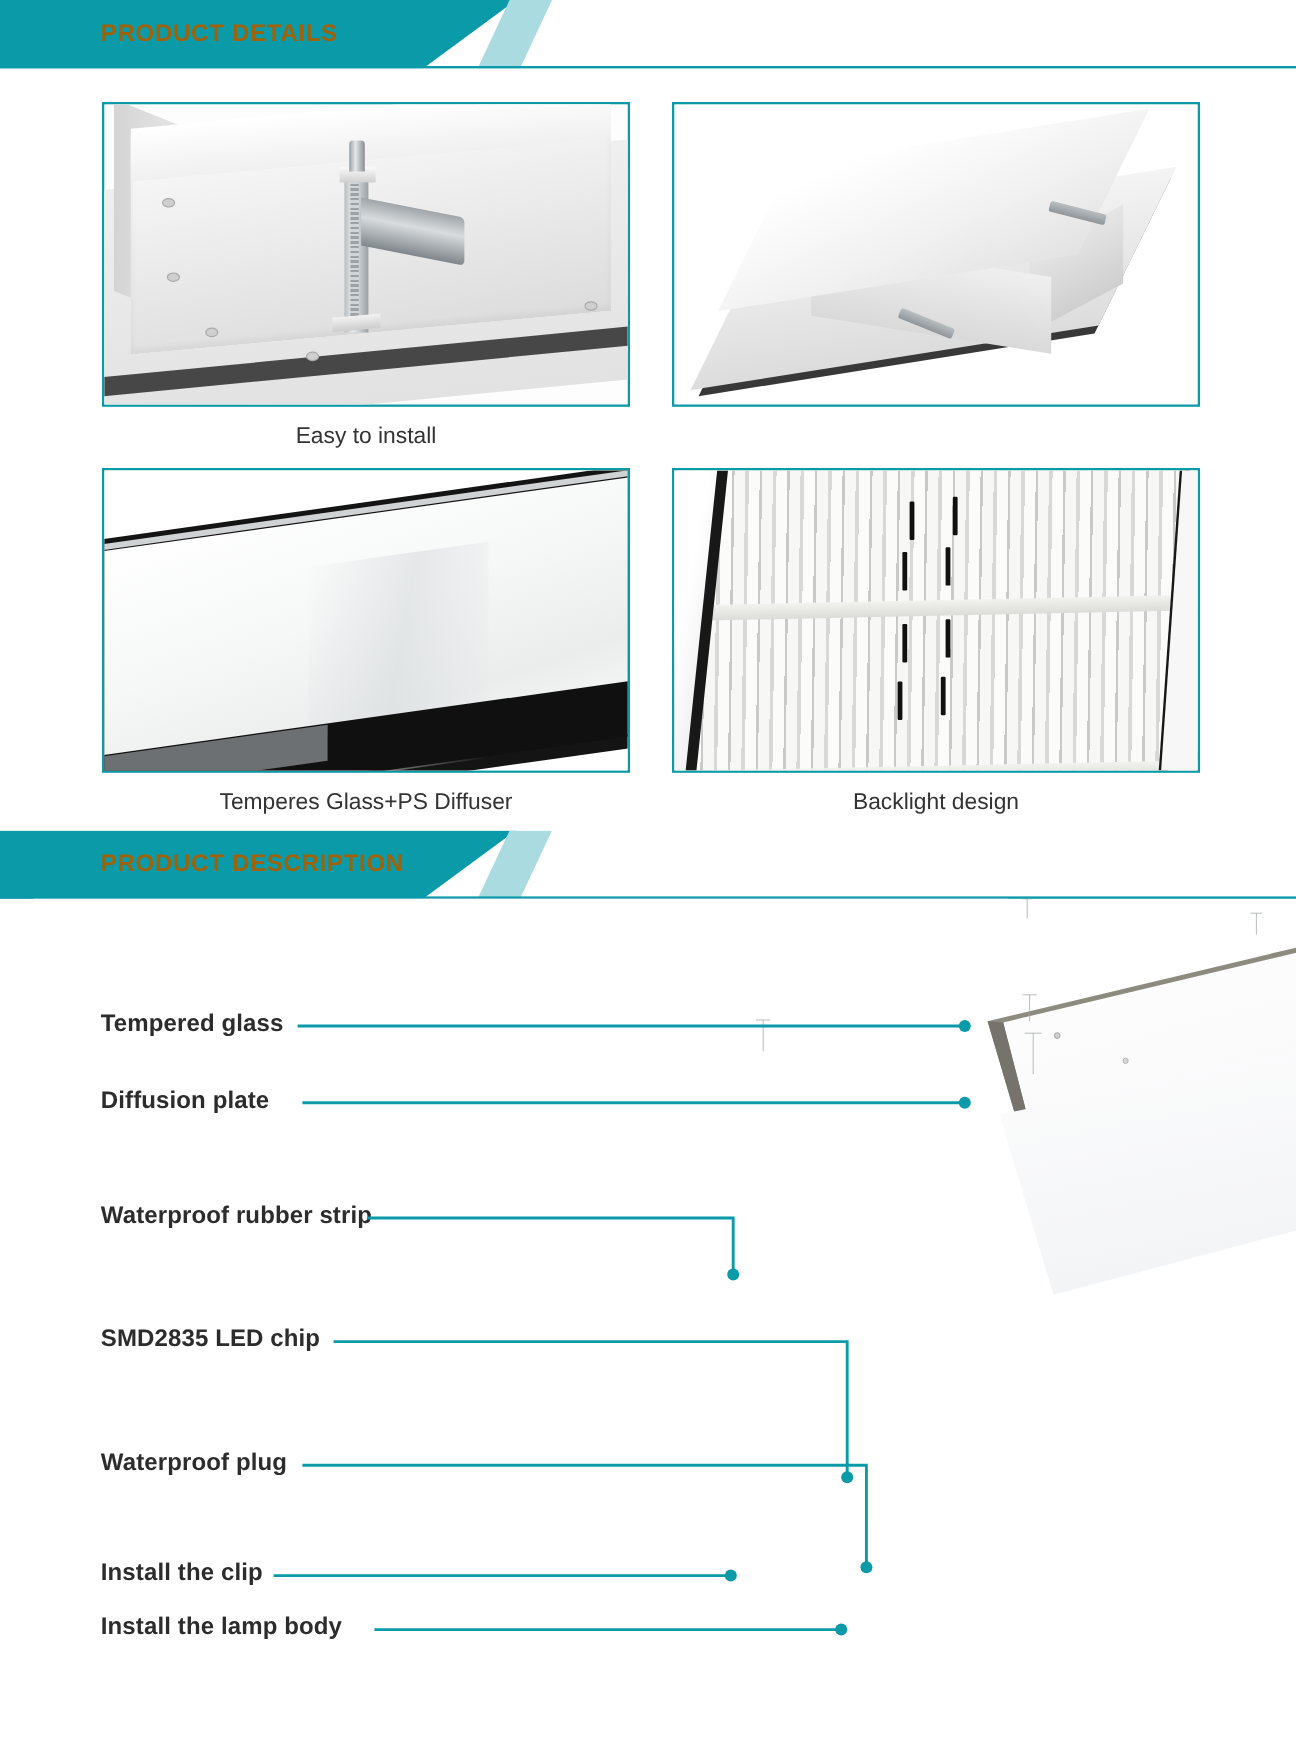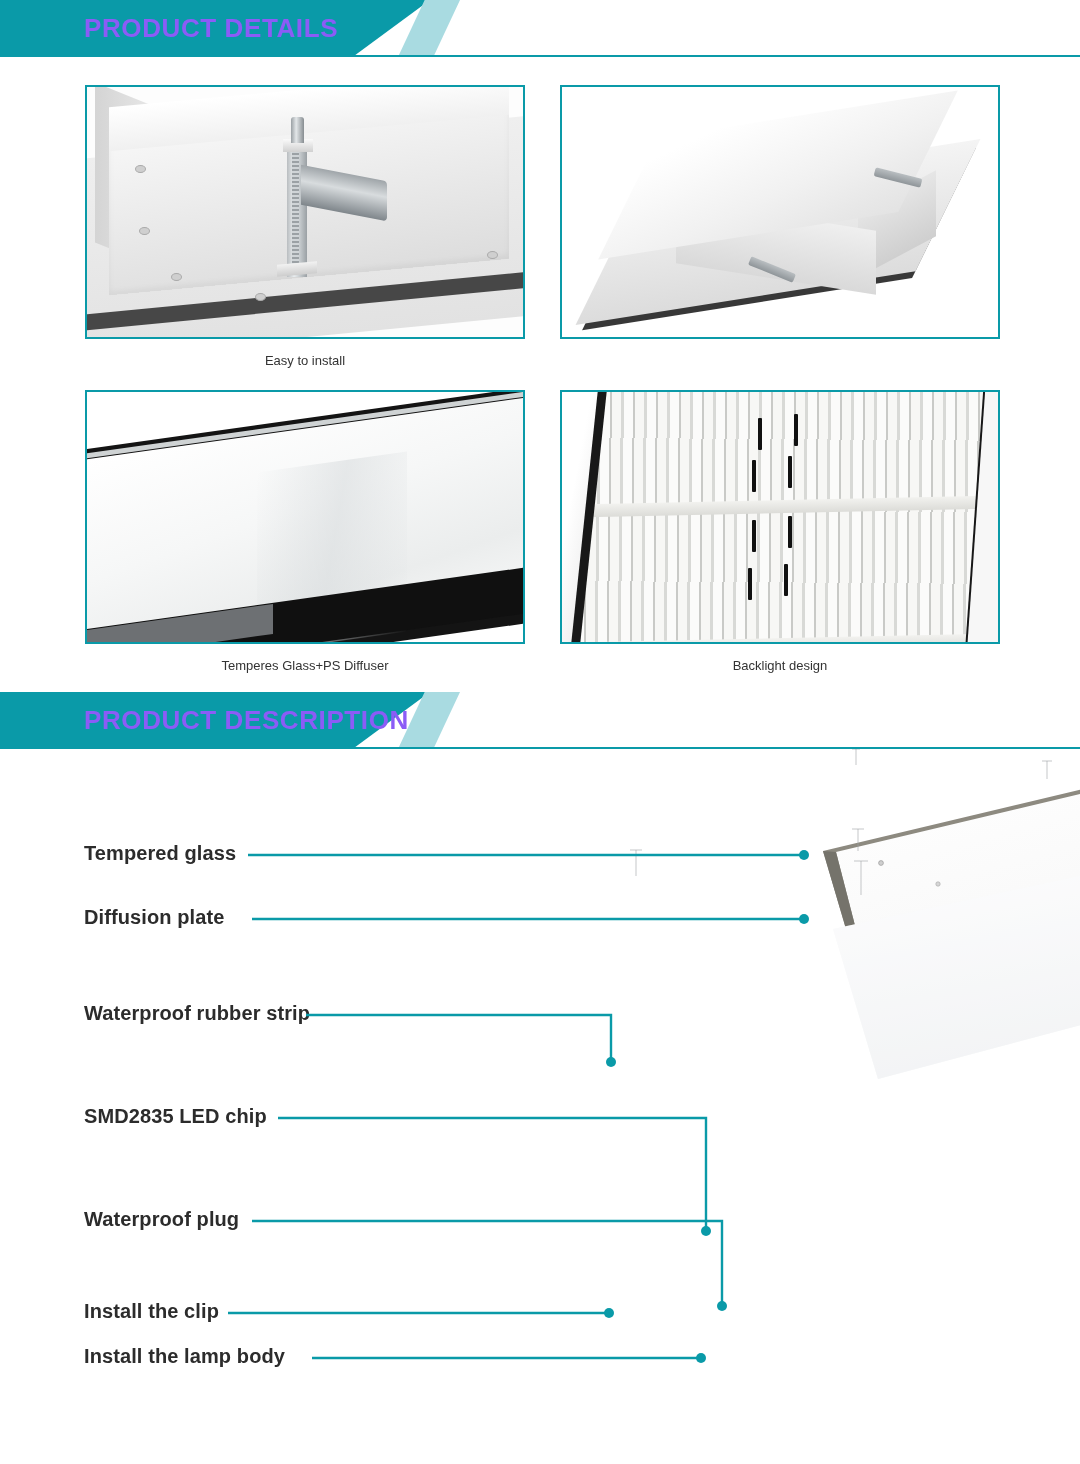--- a/index.html
+++ b/index.html
@@ -47,22 +47,22 @@
     width: 1080px;
     height: 2px;
     background: #0a9aa8;
   }
   .banner .title {
     position: absolute;
     left: 84px;
     top: 0;
     height: 57px;
     line-height: 57px;
-    color: #8b5cf6;
-    font-size: 26px;
+    color: #a16207;
+    font-size: 20px;
     font-weight: bold;
     letter-spacing: 0.6px;
     white-space: nowrap;
   }
 
   #banner-details { top: 0; }
   #banner-description { top: 692px; }
 
   
   #details-grid {
@@ -84,21 +84,21 @@
     position: relative;
     width: 436px;
     height: 250px;
     border: 2px solid #0a9aa8;
     background: #ffffff;
     overflow: hidden;
   }
   .photo-caption {
     margin-top: 14px;
     text-align: center;
-    font-size: 13px;
+    font-size: 19px;
     color: #333333;
     font-weight: 500;
   }
 
   
   .p1-scene { position: absolute; inset: 0; background: #fdfdfd; }
   .p1-flange {
     position: absolute; left: -6px; top: 50px; width: 452px; height: 200px;
     background: linear-gradient(180deg,#efefef,#e2e2e2);
     transform: skewY(-5.5deg);

